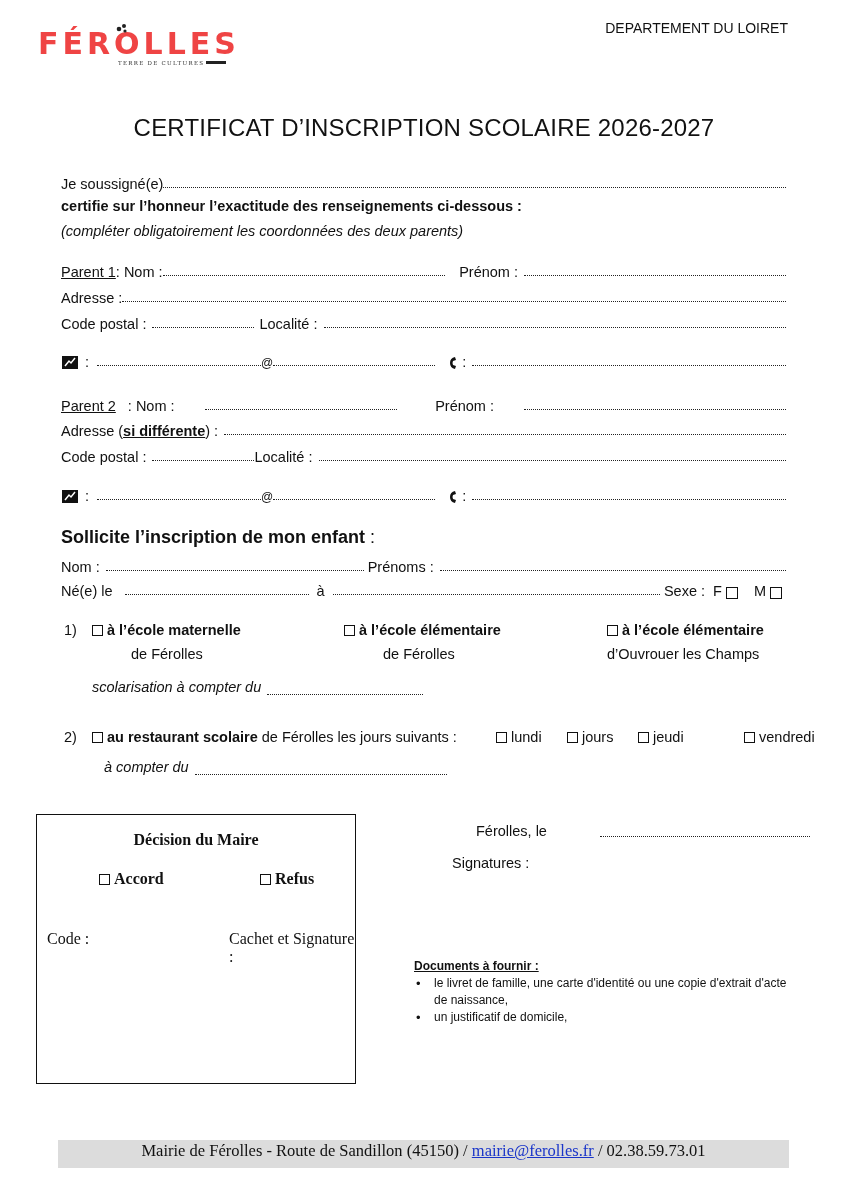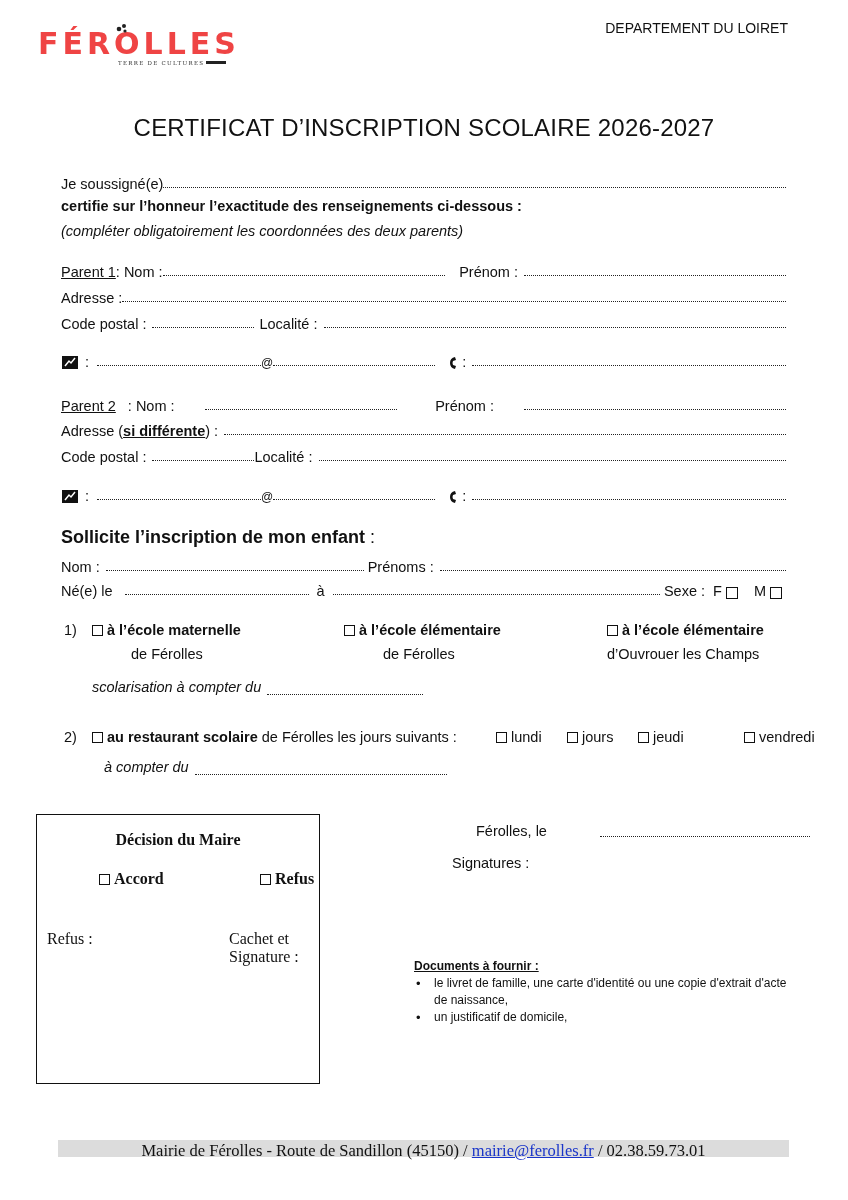--- a/index.html
+++ b/index.html
@@ -20,31 +20,31 @@
 
   .dept { right: 60px; top: 20px; font-size: 14px; color: #111; }
   .title { left: 0; width: 848px; top: 114px; text-align: center; font-size: 24px; color: #111; letter-spacing: 0.2px; }
 
   .row { position: absolute; left: 61px; right: 62px; height: 20px; display: flex; align-items: flex-end; font-size: 14.5px; white-space: nowrap; }
   .row .grow { flex: 1; border-bottom: 1.5px dotted #222; margin-bottom: 4px; height: 2px; }
 
   .env-icon { display: inline-block; width: 18px; height: 16px; vertical-align: -2px; }
   .phone-icon { display: inline-block; width: 8px; height: 14px; vertical-align: -1px; }
 
-  .decision-box { left: 36px; top: 814px; width: 284px; height: 270px; border: 1.5px solid #111; position: absolute; font-family: "Liberation Serif", serif; }
+  .decision-box { left: 36px; top: 814px; width: 320px; height: 270px; border: 1.5px solid #111; position: absolute; font-family: "Liberation Serif", serif; }
   .decision-box .dtitle { position: absolute; left: 0; right: 0; top: 16px; text-align: center; font-weight: bold; font-size: 16px; }
   .decision-box .opt { position: absolute; top: 55px; font-weight: bold; font-size: 16px; }
 
   .docs { left: 414px; top: 958px; font-size: 12px; line-height: 17px; }
   .docs .dtitle { font-weight: bold; text-decoration: underline; }
   .docs ul { list-style: none; }
   .docs li { position: relative; padding-left: 20px; }
   .docs li::before { content: "•"; position: absolute; left: 2px; top: 0; font-size: 13px; }
 
-  .footer { left: 58px; top: 1140px; width: 731px; height: 17px; background: #dcdcdc; text-align: center; font-family: "Liberation Serif", serif; font-size: 16.5px; line-height: 21px; color: #111; }
+  .footer { left: 58px; top: 1140px; width: 731px; height: 28px; background: #dcdcdc; text-align: center; font-family: "Liberation Serif", serif; font-size: 16.5px; line-height: 21px; color: #111; }
   .footer a { color: #1a35c9; text-decoration: underline; }
 </style>
 </head>
 <body>
 
 <div class="abs logo">FÉROLLES</div>
 <svg class="abs logo-dots" viewBox="0 0 20 20">
   <circle cx="14" cy="4" r="2" fill="#222"></circle>
     <circle cx="9" cy="7" r="2.3" fill="#222"></circle>
     <circle cx="15" cy="9" r="1.6" fill="#222"></circle>
@@ -211,21 +211,21 @@
 </div>
 
 <div class="decision-box">
   <div class="dtitle">Décision du Maire</div>
   <div class="opt" style="left:62px;">
     <span class="cb" style="border-width:1.5px;"></span><span>Accord</span>
   </div>
   <div class="opt" style="left:223px;">
     <span class="cb" style="border-width:1.5px;"></span><span>Refus</span>
   </div>
-  <div style="position:absolute; left:10px; top:115px; font-size:16px;">Refus :</div>
+  <div style="position:absolute; left:10px; top:115px; font-size:16px;">Code :</div>
   <div style="position:absolute; left:192px; top:115px; font-size:16px;">Cachet et Signature :</div>
 </div>
 
 <div class="abs f14" style="left:476px; top:823px; width:334px; display:flex; align-items:center;gap:47px;">
   <span>Férolles, le</span>
   <span class="dots" style="flex:1; margin-left:6px;"></span>
 </div>
 <div class="abs f14" style="left:452px; top:855px;">Signatures :</div>
 
 <div class="abs docs" style="white-space:normal; width:380px;">

